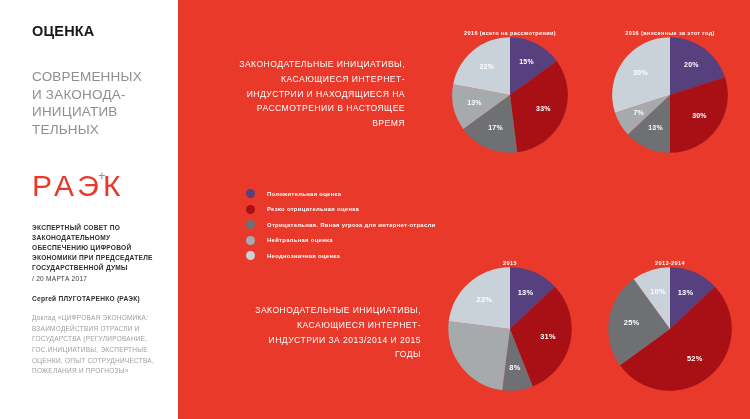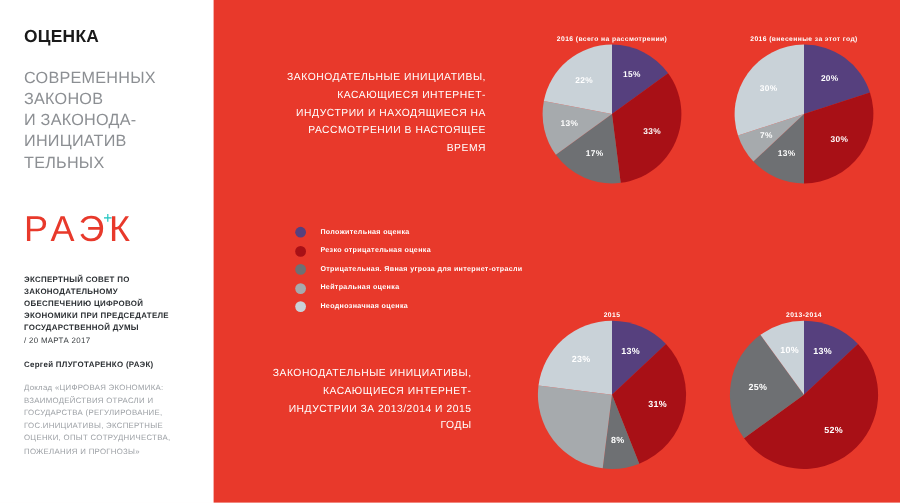--- a/index.html
+++ b/index.html
@@ -11,34 +11,34 @@
   }
   #slide {
     position: relative;
     width: 750px; height: 419px;
     background: #ffffff;
   }
 
   
   .left-panel {
     position: absolute;
-    left: 0; top: 0;
+    left: 12px; top: 0;
     width: 178px; height: 419px;
     background: #ffffff;
     padding: 22px 26px 0 20px;
   }
   .title-block {
     font-size: 14.5px;
     font-weight: bold;
     line-height: 1.28;
     color: #1a1a1a;
     letter-spacing: 0.2px;
   }
   .subtitle-block {
-    margin-top: 15px;
+    margin-top: 27px;
     font-size: 13.5px;
     line-height: 1.33;
     color: #8c8f93;
     letter-spacing: 0.2px;
   }
   .logo-wrap {
     margin-top: 32px;
     position: relative;
     height: 38px;
   }
@@ -98,21 +98,21 @@
   
   .red-heading {
     position: absolute;
     color: #ffffff;
     text-align: right;
     font-size: 8.6px;
     line-height: 1.72;
     letter-spacing: 0.45px;
   }
   #heading-top  { left: 60px;  top: 57px;  width: 167px; }
-  #heading-bottom { left: 48px; top: 303px; width: 167px; }
+  #heading-bottom { left: 76px; top: 303px; width: 167px; }
 
   
   .legend {
     position: absolute;
     left: 68px; top: 186px;
   }
   .legend-row {
     display: flex;
     align-items: center;
     height: 15.5px;
@@ -166,21 +166,20 @@
 <div id="slide">
 
   <div class="left-panel">
 
     <div class="title-block">
       <div>ОЦЕНКА</div>
     </div>
 
     <div class="subtitle-block">
       <div>СОВРЕМЕННЫХ</div>
-      <div>ЗАКОНОВ</div>
       <div>И ЗАКОНОДА-</div>
       <div>ИНИЦИАТИВ</div>
       <div>ТЕЛЬНЫХ</div>
     </div>
 
     <div class="logo-wrap">
       <div class="logo-text">РАЭК</div>
       <div class="logo-plus">+</div>
     </div>
 

